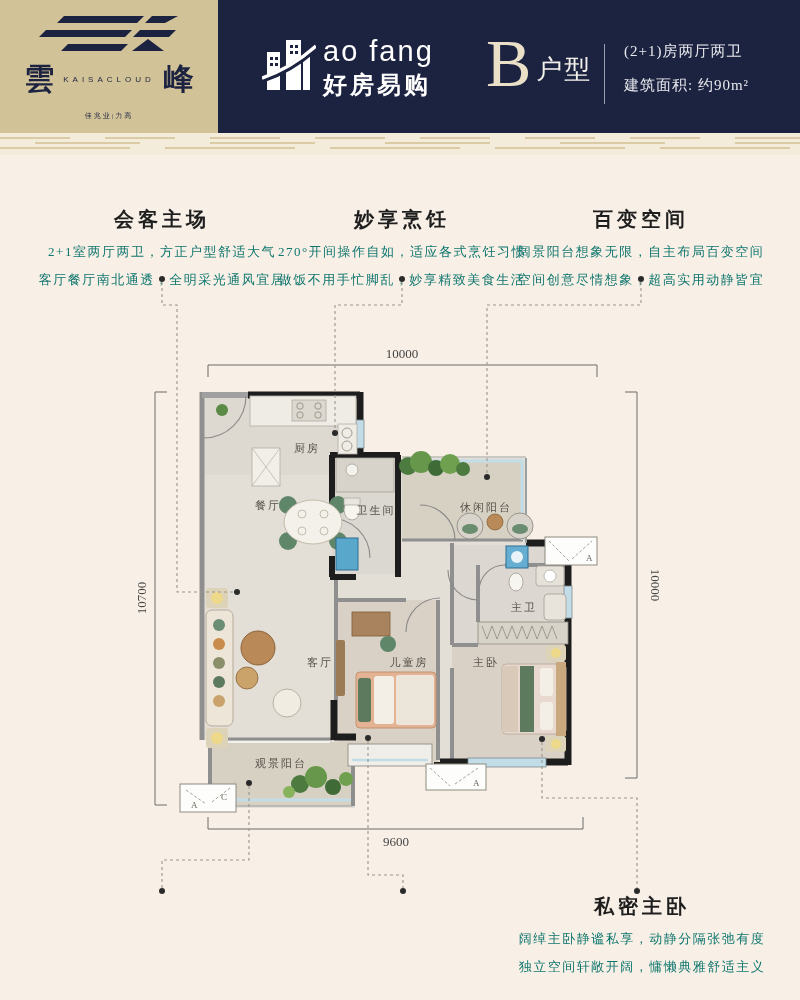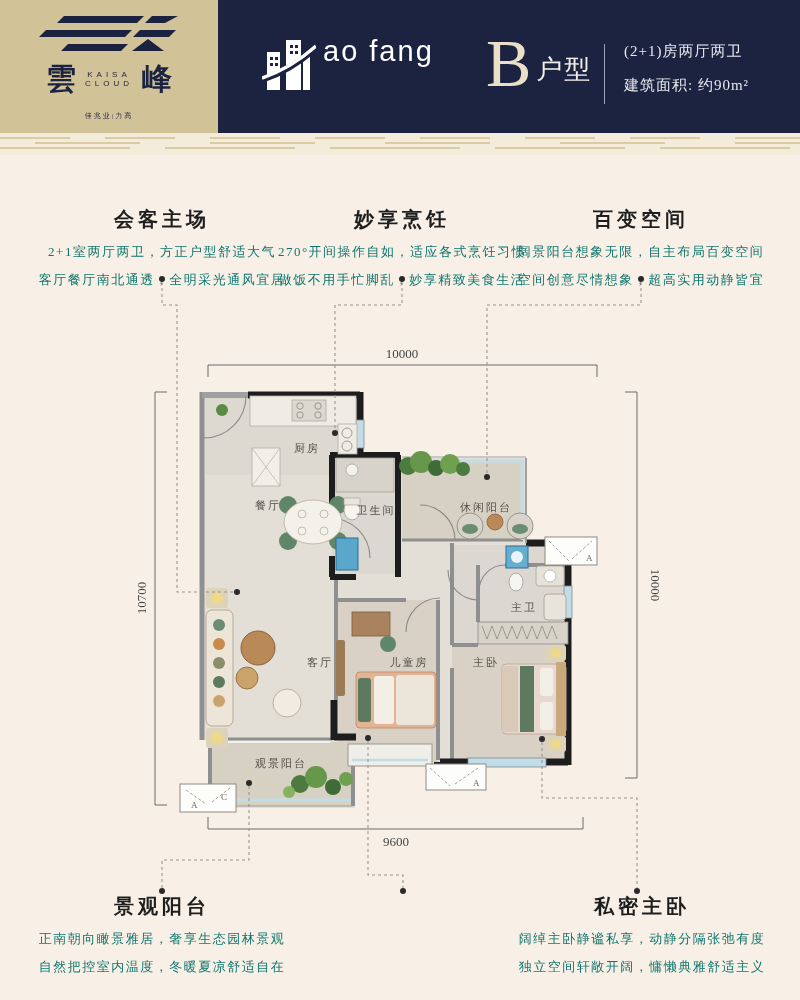--- a/index.html
+++ b/index.html
@@ -4,21 +4,21 @@
 <style>
   html,body{margin:0;padding:0;}
   #page{position:relative;width:800px;height:1000px;background:#f8f0e7;overflow:hidden;
         font-family:"Liberation Serif","DejaVu Serif",serif;}
   
   .header{position:absolute;left:0;top:0;width:800px;height:133px;background:#1c2340;}
   .brand-block{position:absolute;left:0;top:0;width:218px;height:133px;background:#d2c298;
                display:flex;flex-direction:column;align-items:center;justify-content:center;}
   .brand-row{display:flex;align-items:center;gap:9px;margin-top:4px;color:#1c2340;}
   .brand-hanzi{font-size:30px;font-weight:700;letter-spacing:0;}
-  .brand-en{display:flex;flex-direction:column;align-items:center;line-height:9px;}
+  .brand-en{display:flex;flex-direction:row;align-items:center;line-height:9px;}
   .brand-en span{font-family:"Liberation Sans","DejaVu Sans",sans-serif;font-size:8px;letter-spacing:4px;color:#1c2340;}
   .brand-sub{font-size:7px;color:#1c2340;letter-spacing:2px;margin-top:11px;}
   .hf-logo{position:absolute;left:262px;top:36px;display:flex;gap:7px;color:#fff;}
   .hf-text{display:flex;flex-direction:column;}
   .hf-en{font-family:"Liberation Sans","DejaVu Sans",sans-serif;font-size:29px;line-height:30px;letter-spacing:2px;}
   .hf-zh{font-size:24px;font-weight:700;letter-spacing:3px;margin-top:3px;}
   .unit-block{position:absolute;left:486px;top:26px;display:flex;align-items:flex-end;}
   .unit-letter{font-size:68px;line-height:74px;color:#eae0c8;}
   .unit-suffix{font-size:26px;color:#f2f0ea;margin-left:5px;padding-bottom:13px;letter-spacing:2px;}
   .hdr-divider{position:absolute;left:604px;top:44px;width:1px;height:60px;background:#9aa0b4;}
@@ -84,20 +84,21 @@
           <rect x="28" y="9" width="3" height="3"></rect>
             <rect x="33" y="9" width="3" height="3"></rect>
           <rect x="28" y="15" width="3" height="3"></rect>
             <rect x="33" y="15" width="3" height="3"></rect>
         </g>
         <path d="M0,44 C18,38 36,28 54,12" stroke="#1c2340" stroke-width="6" fill="none"></path>
         <path d="M0,42 C18,36 36,26 54,10" stroke="#ffffff" stroke-width="3.5" fill="none"></path>
       </svg>
       <div class="hf-text">
         <span class="hf-en">ao fang</span>
+        <span class="hf-zh">好房易购</span>
       </div>
     </div>
 
     <div class="unit-block">
       <span class="unit-letter">B</span>
       <span class="unit-suffix">户型</span>
     </div>
     <div class="hdr-divider"></div>
     <div class="spec">
       <div class="l1">(2+1)房两厅两卫</div>
@@ -118,25 +119,20 @@
   </div>
   <div class="feat ft2">
     <div class="title">妙享烹饪</div>
     <div class="line">270°开间操作自如，适应各式烹饪习惯</div>
     <div class="line">做饭不用手忙脚乱，妙享精致美食生活</div>
   </div>
   <div class="feat ft3">
     <div class="title">百变空间</div>
     <div class="line">阔景阳台想象无限，自主布局百变空间</div>
     <div class="line">空间创意尽情想象，超高实用动静皆宜</div>
-  </div>
-  <div class="feat fb1">
-    <div class="title">景观阳台</div>
-    <div class="line">正南朝向瞰景雅居，奢享生态园林景观</div>
-    <div class="line">自然把控室内温度，冬暖夏凉舒适自在</div>
   </div>
   <div class="feat fb3">
     <div class="title">私密主卧</div>
     <div class="line">阔绰主卧静谧私享，动静分隔张弛有度</div>
     <div class="line">独立空间轩敞开阔，慵懒典雅舒适主义</div>
   </div>
 
   <svg id="plan" width="800" height="1000" viewBox="0 0 800 1000">
 
     <g>

